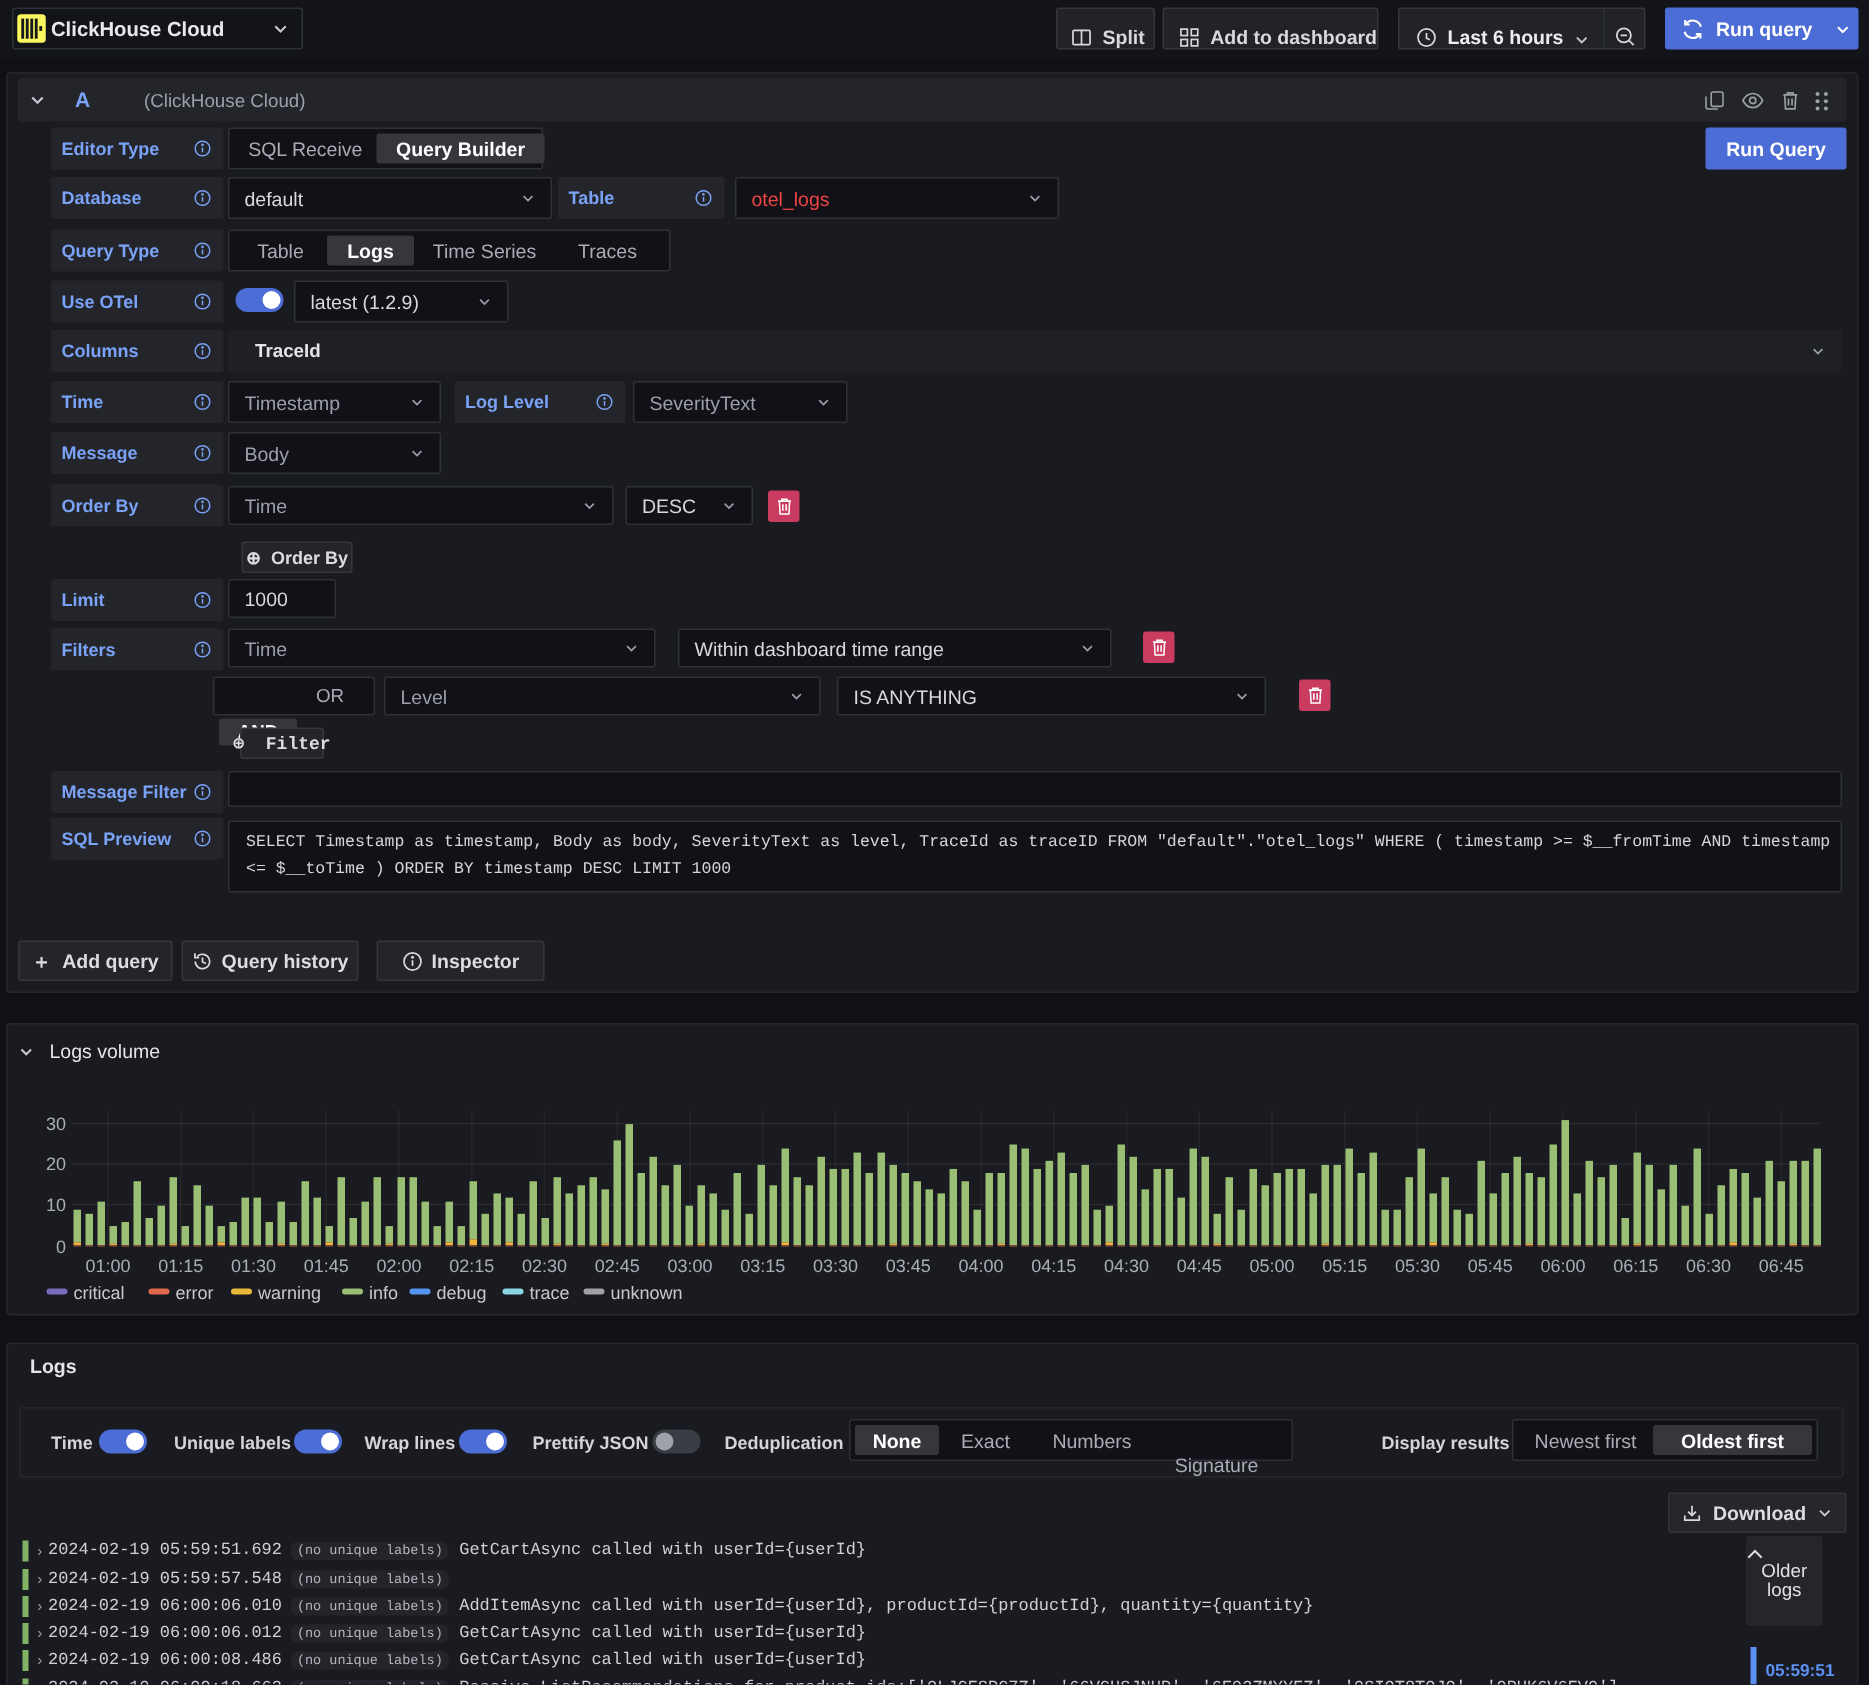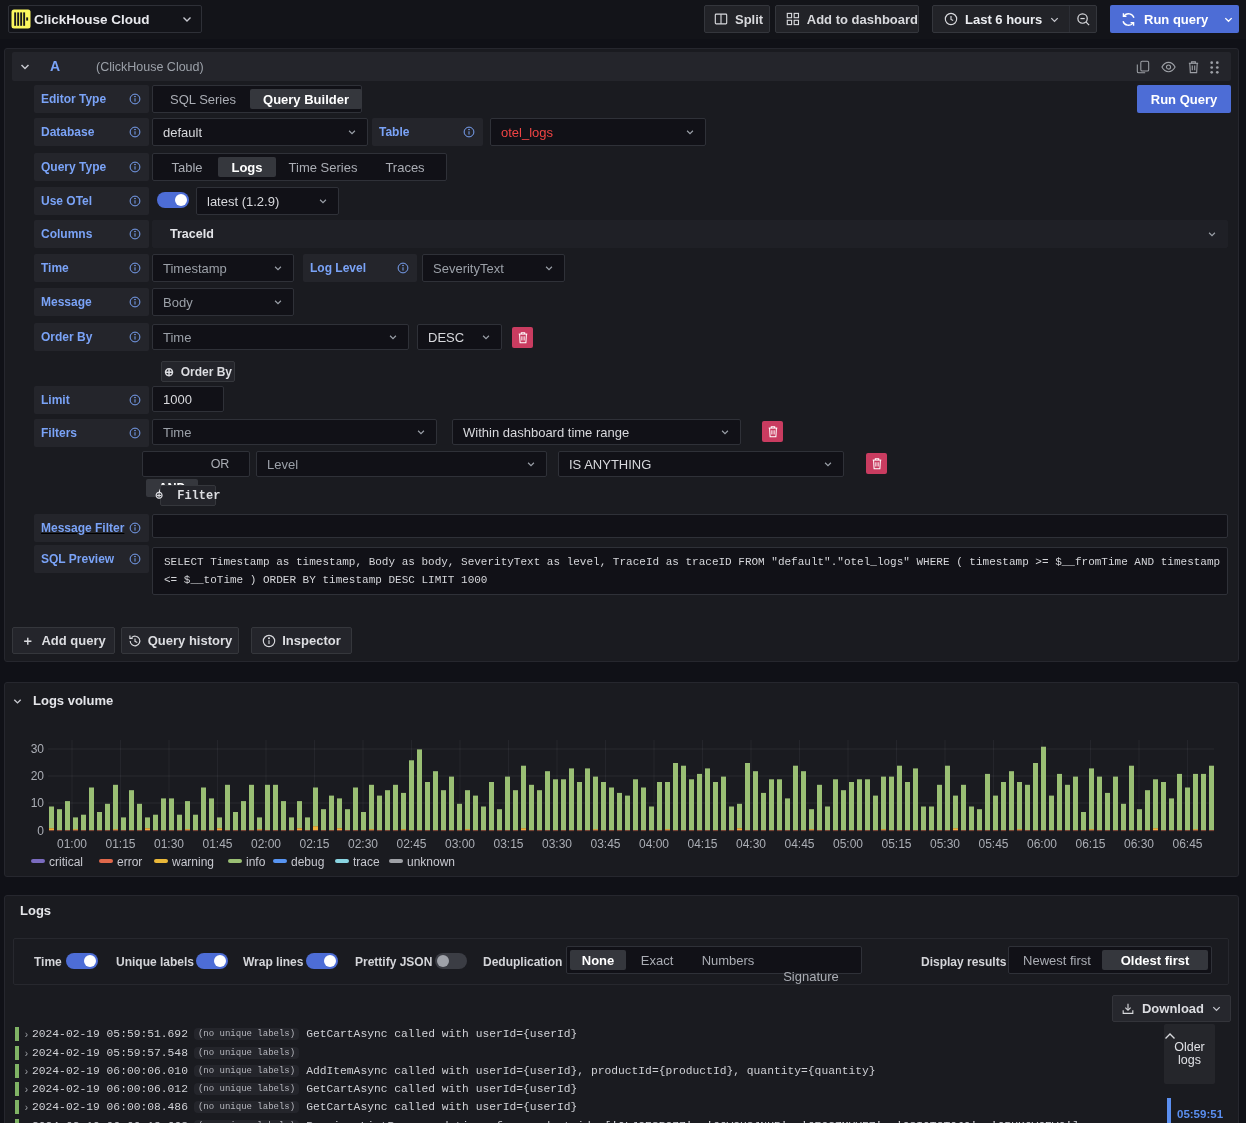--- a/index.html
+++ b/index.html
@@ -14,21 +14,21 @@
 .radio{position:absolute;background:#111117;border:1px solid #2f3138;border-radius:2px;height:28px;display:flex;align-items:center;padding:3px;}
 .radio .opt{height:100%;display:flex;align-items:center;padding:0 14px;font-size:13px;color:#aaadb4;border-radius:2px;white-space:nowrap;}
 .radio .sel{background:#35373d;color:#fff;font-weight:700;}
 .btn{position:absolute;background:#24252b;border:1px solid #35373c;border-radius:2px;display:flex;align-items:center;justify-content:center;color:#dcdde1;font-size:13px;font-weight:600;white-space:nowrap;}
 .trash{position:absolute;width:21px;height:21px;background:#c93c60;border-radius:2px;display:flex;align-items:center;justify-content:center;color:#fff;}
 .tgl{position:absolute;width:32px;height:16px;border-radius:8px;background:#4d6dd6;}
 .tgl:after{content:"";position:absolute;right:2px;top:2px;width:12px;height:12px;border-radius:50%;background:#fff;}
 .tgloff{position:absolute;width:32px;height:16px;border-radius:8px;background:#3b3d44;}
 .tgloff:after{content:"";position:absolute;left:2px;top:2px;width:12px;height:12px;border-radius:50%;background:#9fa2a9;}
 .mono{font-family:"Liberation Mono",monospace;}
-.tbtn{position:absolute;height:28px;top:5px;background:#222328;border:1px solid #34363c;border-radius:2px;display:flex;align-items:center;color:#d8d9dd;font-size:13px;font-weight:600;white-space:nowrap;}
+.tbtn{position:absolute;height:28px;top:5px;background:#222328;border:1px solid #34363c;border-radius:2px;display:flex;align-items:flex-end;color:#d8d9dd;font-size:13px;font-weight:600;white-space:nowrap;}
 svg{display:block;}
 .ax{font-family:"Liberation Sans",sans-serif;font-size:12px;fill:#abaeb5;}
 .lg{font-family:"Liberation Sans",sans-serif;font-size:12px;fill:#c7c8cf;}
 .logrow{position:absolute;left:15px;height:18px;font-size:11.3px;display:flex;align-items:center;color:#d0d1d6;white-space:nowrap;}
 .lvl{width:4px;height:14.5px;background:#80b365;margin-right:2px;flex:0 0 auto;}
 .chev{color:#9da0a5;width:11px;flex:0 0 auto;font-size:10px;text-align:center;}
 .ts{font-family:"Liberation Mono",monospace;white-space:pre;}
 .badge{font-family:"Liberation Mono",monospace;font-size:9px;color:#b5b6bd;background:#24252b;border-radius:4px;padding:1px 4px;margin:0 7px 0 6px;flex:0 0 auto;}
 .msg{font-family:"Liberation Mono",monospace;white-space:pre;}
 </style></head><body>
@@ -124,21 +124,21 @@
 
 <div class="lblbox" style="left:34px;top:85px;width:115px;">
     <span class="lbl">Editor Type</span>
     <svg class="info" width="12" height="12" viewBox="0 0 16 16" fill="none" stroke="#7aa3f7" stroke-width="1.3">
       <circle cx="8" cy="8" r="6.5"></circle>
       <line x1="8" y1="7" x2="8" y2="11.4"></line>
       <circle cx="8" cy="4.8" r="0.5" fill="#7aa3f7"></circle>
     </svg>
   </div>
 <div class="radio" style="left:152px;top:85px;width:210px;">
-<div class="opt" style="width:95px;justify-content:center;">SQL Series</div>
+<div class="opt" style="width:95px;justify-content:center;">SQL Receive</div>
 <div class="opt sel" style="width:112px;justify-content:center;">Query Builder</div>
   </div>
 <div class="abs" style="left:1137px;top:85px;width:94px;height:28px;background:#4d6dd6;border-radius:2px;display:flex;align-items:center;justify-content:center;color:#fff;font-size:13px;font-weight:600;">Run Query</div>
 <div class="lblbox" style="left:34px;top:118px;width:115px;">
     <span class="lbl">Database</span>
     <svg class="info" width="12" height="12" viewBox="0 0 16 16" fill="none" stroke="#7aa3f7" stroke-width="1.3">
       <circle cx="8" cy="8" r="6.5"></circle>
       <line x1="8" y1="7" x2="8" y2="11.4"></line>
       <circle cx="8" cy="4.8" r="0.5" fill="#7aa3f7"></circle>
     </svg>
@@ -335,21 +335,21 @@
 <div class="trash" style="left:866px;top:453px;">
     <svg width="12" height="13" viewBox="0 0 14 15" stroke="#fff" stroke-width="1.2" fill="none">
       <path d="M2 3.5 L12 3.5"></path>
       <path d="M5 3.5 L5 2 L9 2 L9 3.5"></path>
       <path d="M3 3.5 L3.6 13.5 L10.4 13.5 L11 3.5"></path>
       <line x1="5.7" y1="6" x2="5.7" y2="11"></line>
       <line x1="8.3" y1="6" x2="8.3" y2="11"></line>
     </svg>
   </div>
 <div class="btn" style="left:160px;top:485px;width:56px;height:21px;font-size:12px;font-family:Liberation Mono, monospace;">⊕&nbsp;&nbsp;Filter</div>
-<div class="lblbox" style="left:34px;top:514px;width:115px;text-decoration:underline;">
+<div class="lblbox" style="left:34px;top:514px;width:115px;">
     <span class="lbl">Message Filter</span>
     <svg class="info" width="12" height="12" viewBox="0 0 16 16" fill="none" stroke="#7aa3f7" stroke-width="1.3">
       <circle cx="8" cy="8" r="6.5"></circle>
       <line x1="8" y1="7" x2="8" y2="11.4"></line>
       <circle cx="8" cy="4.8" r="0.5" fill="#7aa3f7"></circle>
     </svg>
   </div>
 <div class="abs" style="left:152px;top:514px;width:1076px;height:24px;background:#111117;border:1px solid #2f3138;border-radius:2px;"></div>
 <div class="lblbox" style="left:34px;top:545px;width:115px;">
     <span class="lbl">SQL Preview</span>
@@ -361,31 +361,31 @@
   </div>
 <div class="abs mono" style="left:152px;top:547px;width:1076px;height:48px;background:#111117;border:1px solid #2f3138;border-radius:2px;padding:6px 0 0 11px;font-size:11px;line-height:17.5px;color:#d5d6da;white-space:pre;">SELECT Timestamp as timestamp, Body as body, SeverityText as level, TraceId as traceID FROM "default"."otel_logs" WHERE ( timestamp &gt;= $__fromTime AND timestamp
 &lt;= $__toTime ) ORDER BY timestamp DESC LIMIT 1000</div>
 
 <div class="btn" style="left:12px;top:627px;width:103px;height:27px;">＋&nbsp;&nbsp;Add query</div>
 <div class="btn" style="left:121px;top:627px;width:118px;height:27px;"><svg width="14" height="14" viewBox="0 0 16 16" fill="none" stroke="#d8d9dd" stroke-width="1.3" style="margin-right:6px;">
       <path d="M2.5 8 a5.5 5.5 0 1 0 1.6-3.9"></path>
       <path d="M2.2 1.8 L2.2 5 L5.4 5" fill="none"></path>
       <path d="M8 5 L8 8.4 L10.6 9.6"></path>
     </svg>Query history</div>
-<div class="btn" style="left:251px;top:627px;width:101px;height:27px;"><svg width="14" height="14" viewBox="0 0 16 16" fill="none" stroke="#d8d9dd" stroke-width="1.3" style="margin-right:6px;">
+<div class="btn" style="left:251px;top:627px;width:112px;height:27px;"><svg width="14" height="14" viewBox="0 0 16 16" fill="none" stroke="#d8d9dd" stroke-width="1.3" style="margin-right:6px;">
       <circle cx="8" cy="8" r="6.5"></circle>
       <line x1="8" y1="7" x2="8" y2="11.4"></line>
       <circle cx="8" cy="4.8" r="0.5" fill="#d8d9dd"></circle>
     </svg>Inspector</div>
 
 <div class="panel" style="left:4px;top:682px;width:1235px;height:195px;"></div>
 <svg class="abs" style="left:12px;top:696px;" width="11" height="11" viewBox="0 0 12 12" fill="none" stroke="#c7c8cf" stroke-width="1.5">
     <path d="M2.5 4 L6 7.5 L9.5 4"></path>
   </svg>
-<div class="abs" style="left:33px;top:693px;color:#e4e5e9;font-size:13px;font-weight:700;">Logs volume</div>
+<div class="abs" style="left:33px;top:693px;color:#e4e5e9;font-size:13px;font-weight:400;">Logs volume</div>
 <svg class="abs" style="left:4px;top:682px;" width="1235" height="195" viewBox="0 0 1235 195">
   <line x1="44" y1="67" x2="1210" y2="67" stroke="rgba(240,240,250,0.07)"></line>
   <line x1="44" y1="94" x2="1210" y2="94" stroke="rgba(240,240,250,0.07)"></line>
   <line x1="44" y1="121" x2="1210" y2="121" stroke="rgba(240,240,250,0.07)"></line>
   <line x1="68.0" y1="58" x2="68.0" y2="149" stroke="rgba(240,240,250,0.05)" stroke-width="1"></line>
     <line x1="116.5" y1="58" x2="116.5" y2="149" stroke="rgba(240,240,250,0.05)" stroke-width="1"></line>
     <line x1="165.0" y1="58" x2="165.0" y2="149" stroke="rgba(240,240,250,0.05)" stroke-width="1"></line>
     <line x1="213.5" y1="58" x2="213.5" y2="149" stroke="rgba(240,240,250,0.05)" stroke-width="1"></line>
     <line x1="262.0" y1="58" x2="262.0" y2="149" stroke="rgba(240,240,250,0.05)" stroke-width="1"></line>
     <line x1="310.5" y1="58" x2="310.5" y2="149" stroke="rgba(240,240,250,0.05)" stroke-width="1"></line>

